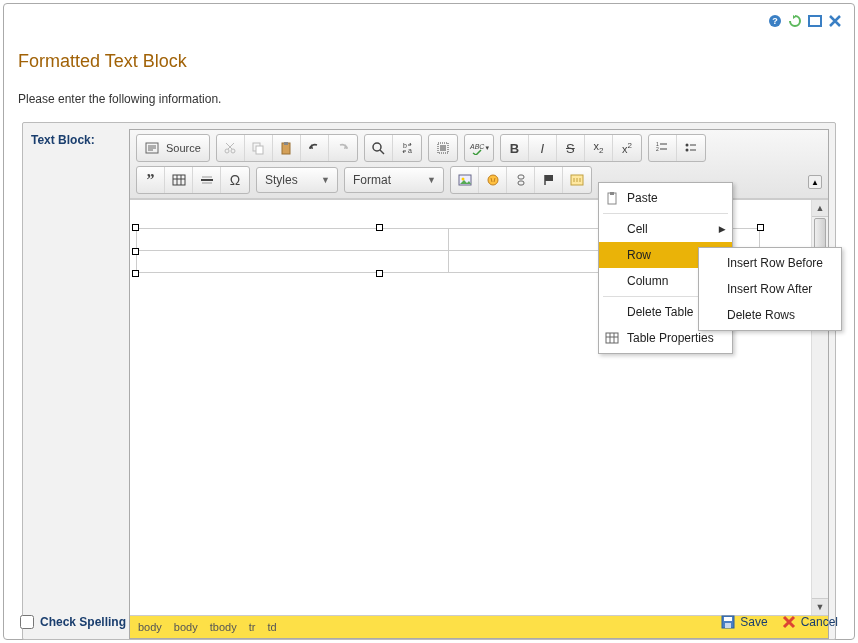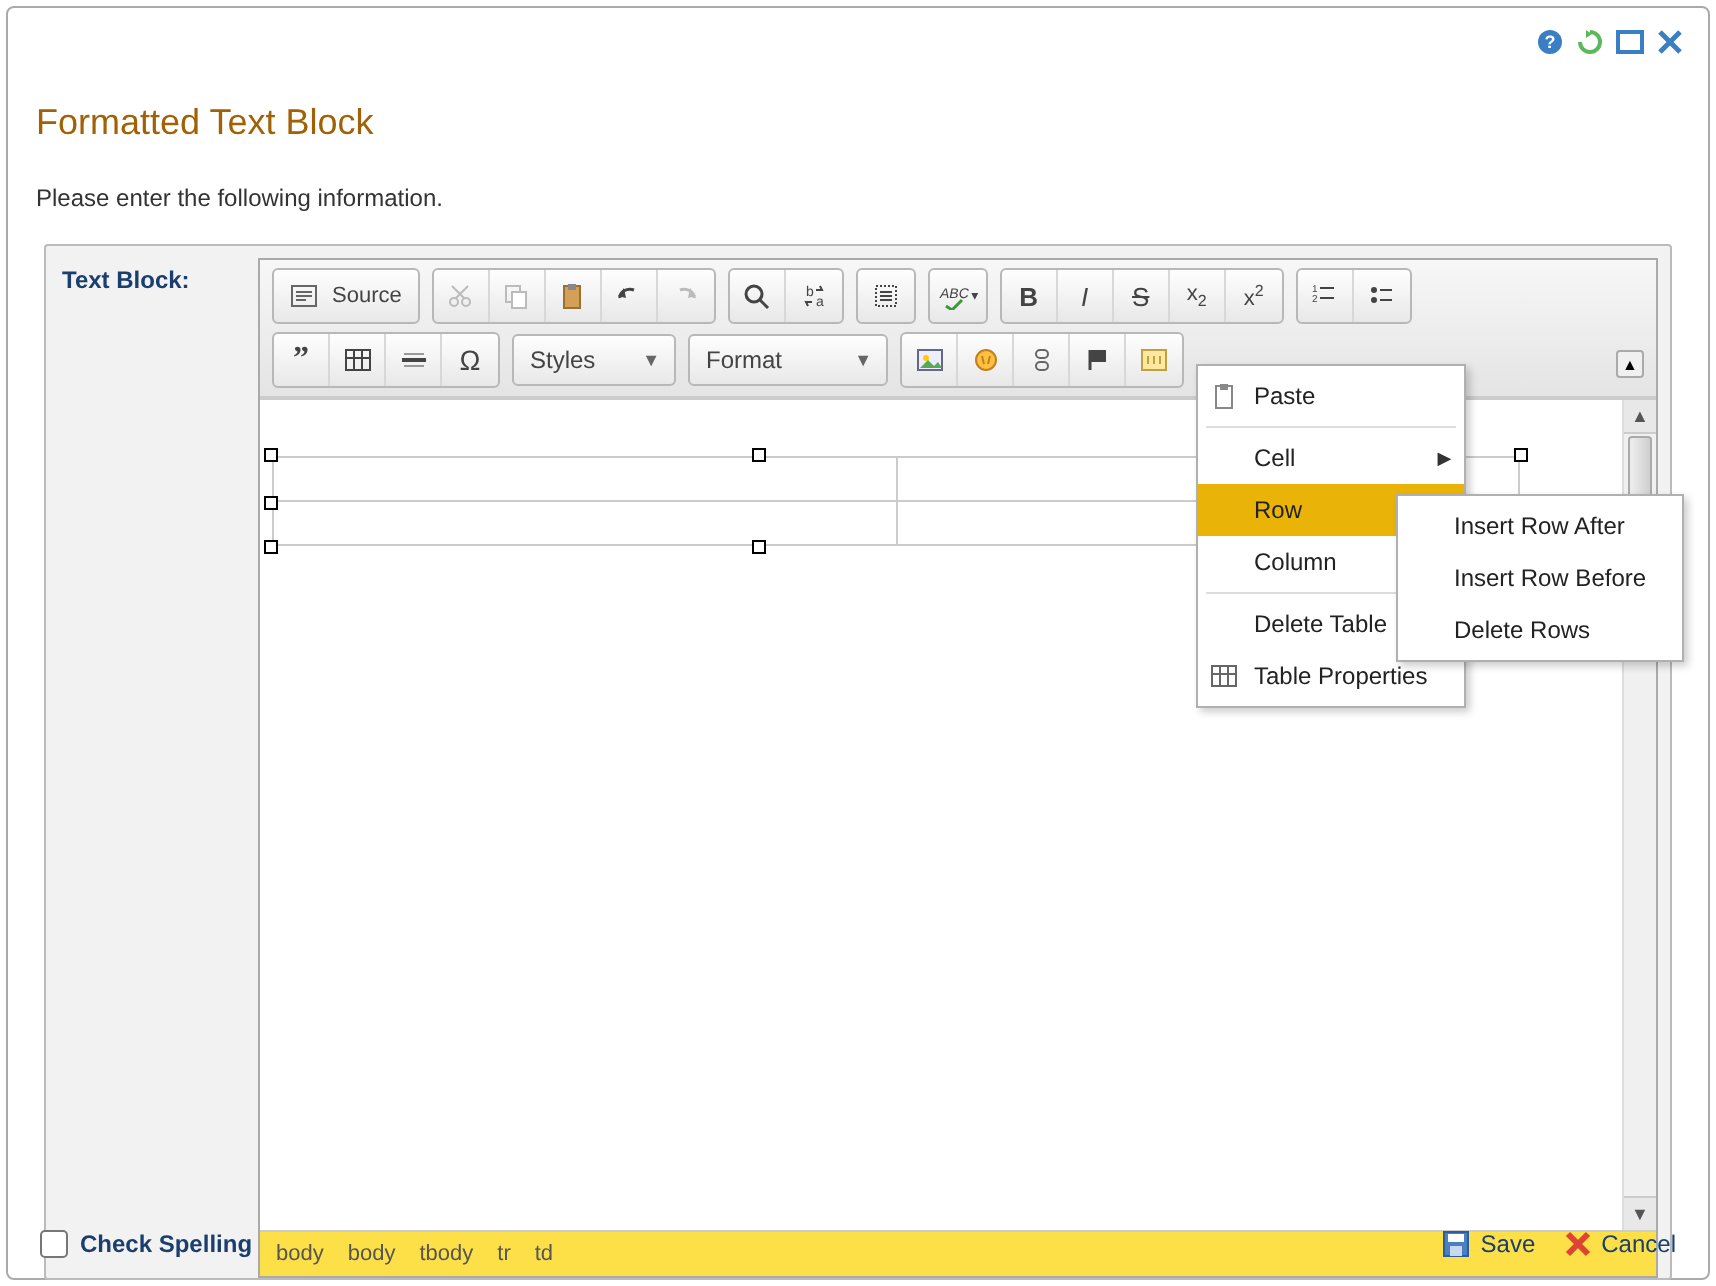--- a/index.html
+++ b/index.html
@@ -385,21 +385,21 @@
           <rect x="1" y="2" width="12" height="10" fill="none" stroke="#666"></rect>
           <path d="M1 6h12M5 2v10M9 2v10" stroke="#666"></path>
         </svg>
       </span>
     <span>Table Properties</span>
   </div>
 </div>
 
 <div class="ctx-menu sub">
   <div class="ctx-item">
+    <span>Insert Row Before</span>
+  </div>
+  <div class="ctx-item">
     <span>Insert Row After</span>
   </div>
   <div class="ctx-item">
-    <span>Insert Row Before</span>
-  </div>
-  <div class="ctx-item">
     <span>Delete Rows</span>
   </div>
 </div>
 
 </body></html>

